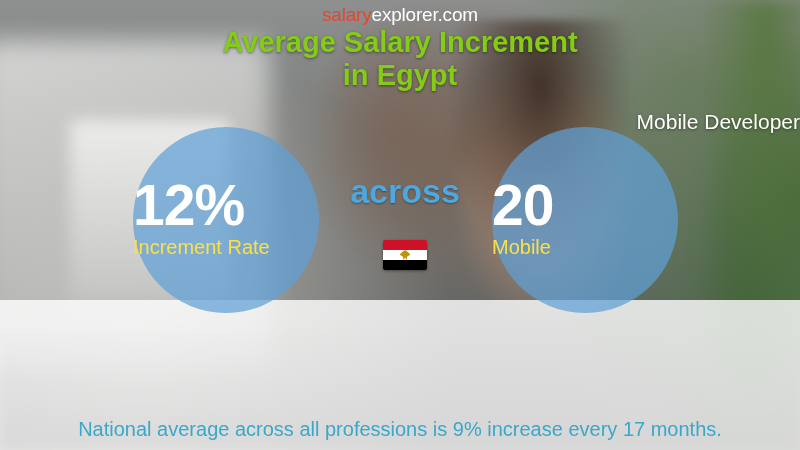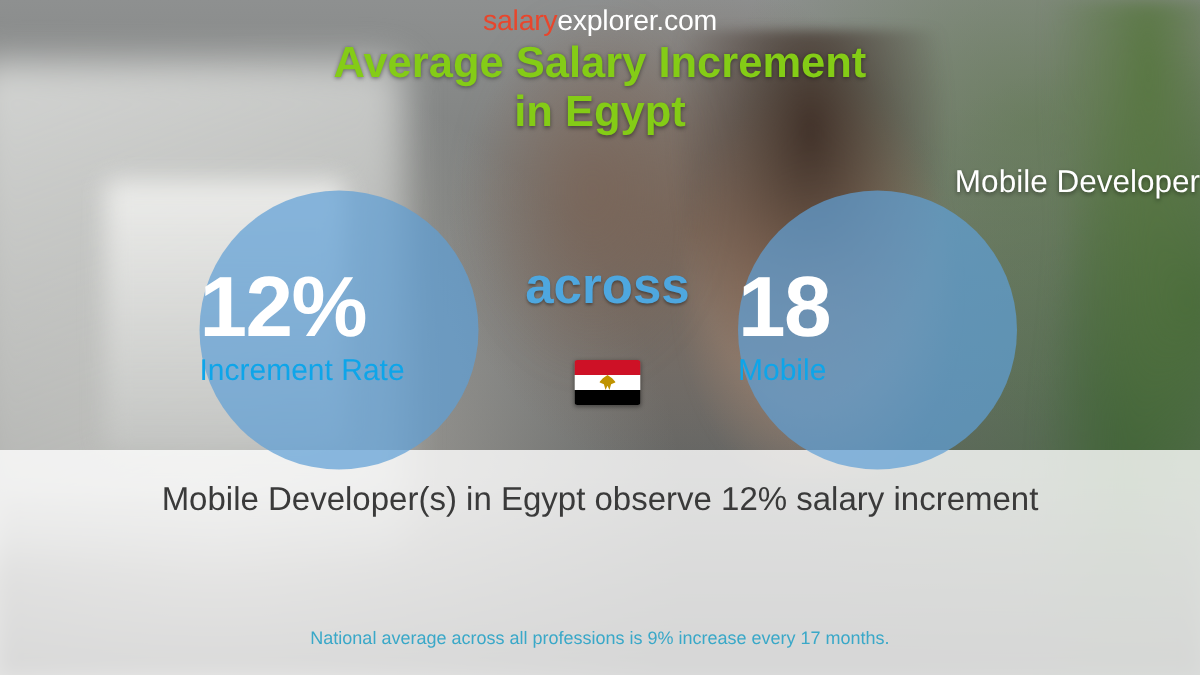--- a/index.html
+++ b/index.html
@@ -144,21 +144,21 @@
 
   .circle .value {
     color: #ffffff;
     font-size: 57px;
     font-weight: bold;
     line-height: 58px;
     letter-spacing: -1px;
     margin-top: -6px;
   }
   .circle .label {
-    color: #0ea5e9;
+    color: #fde047;
     font-size: 20px;
     font-weight: normal;
     margin-top: 2px;
   }
 
   
   .every {
     position: absolute;
     left: 330px;
     top: 172px;
@@ -205,21 +205,21 @@
     font-size: 22px;
     line-height: 30px;
   }
   .footnote {
     position: absolute;
     left: 30px;
     top: 418px;
     width: 740px;
     text-align: center;
     color: #3aa8c8;
-    font-size: 12px;
+    font-size: 20px;
   }
 </style>
 </head>
 <body>
 
 <div class="infographic">
 
   <div class="bg">
     <div class="bg-blur-left"></div>
     <div class="bg-monitor"></div>
@@ -250,23 +250,22 @@
   <div class="every">across</div>
   <div class="flag">
     <div class="band red"></div>
     <div class="band white">
       <div class="eagle"></div>
     </div>
     <div class="band black"></div>
   </div>
 
   <div class="circle circle-right">
-    <div class="value">18</div>
+    <div class="value">20</div>
     <div class="label">Mobile</div>
   </div>
 
   <div class="summary">
-    <div>Mobile Developer(s) in Egypt observe 12% salary increment</div>
   </div>
 
   <div class="footnote">National average across all professions is 9% increase every 17 months.</div>
 
 </div>
 
 </body></html>

